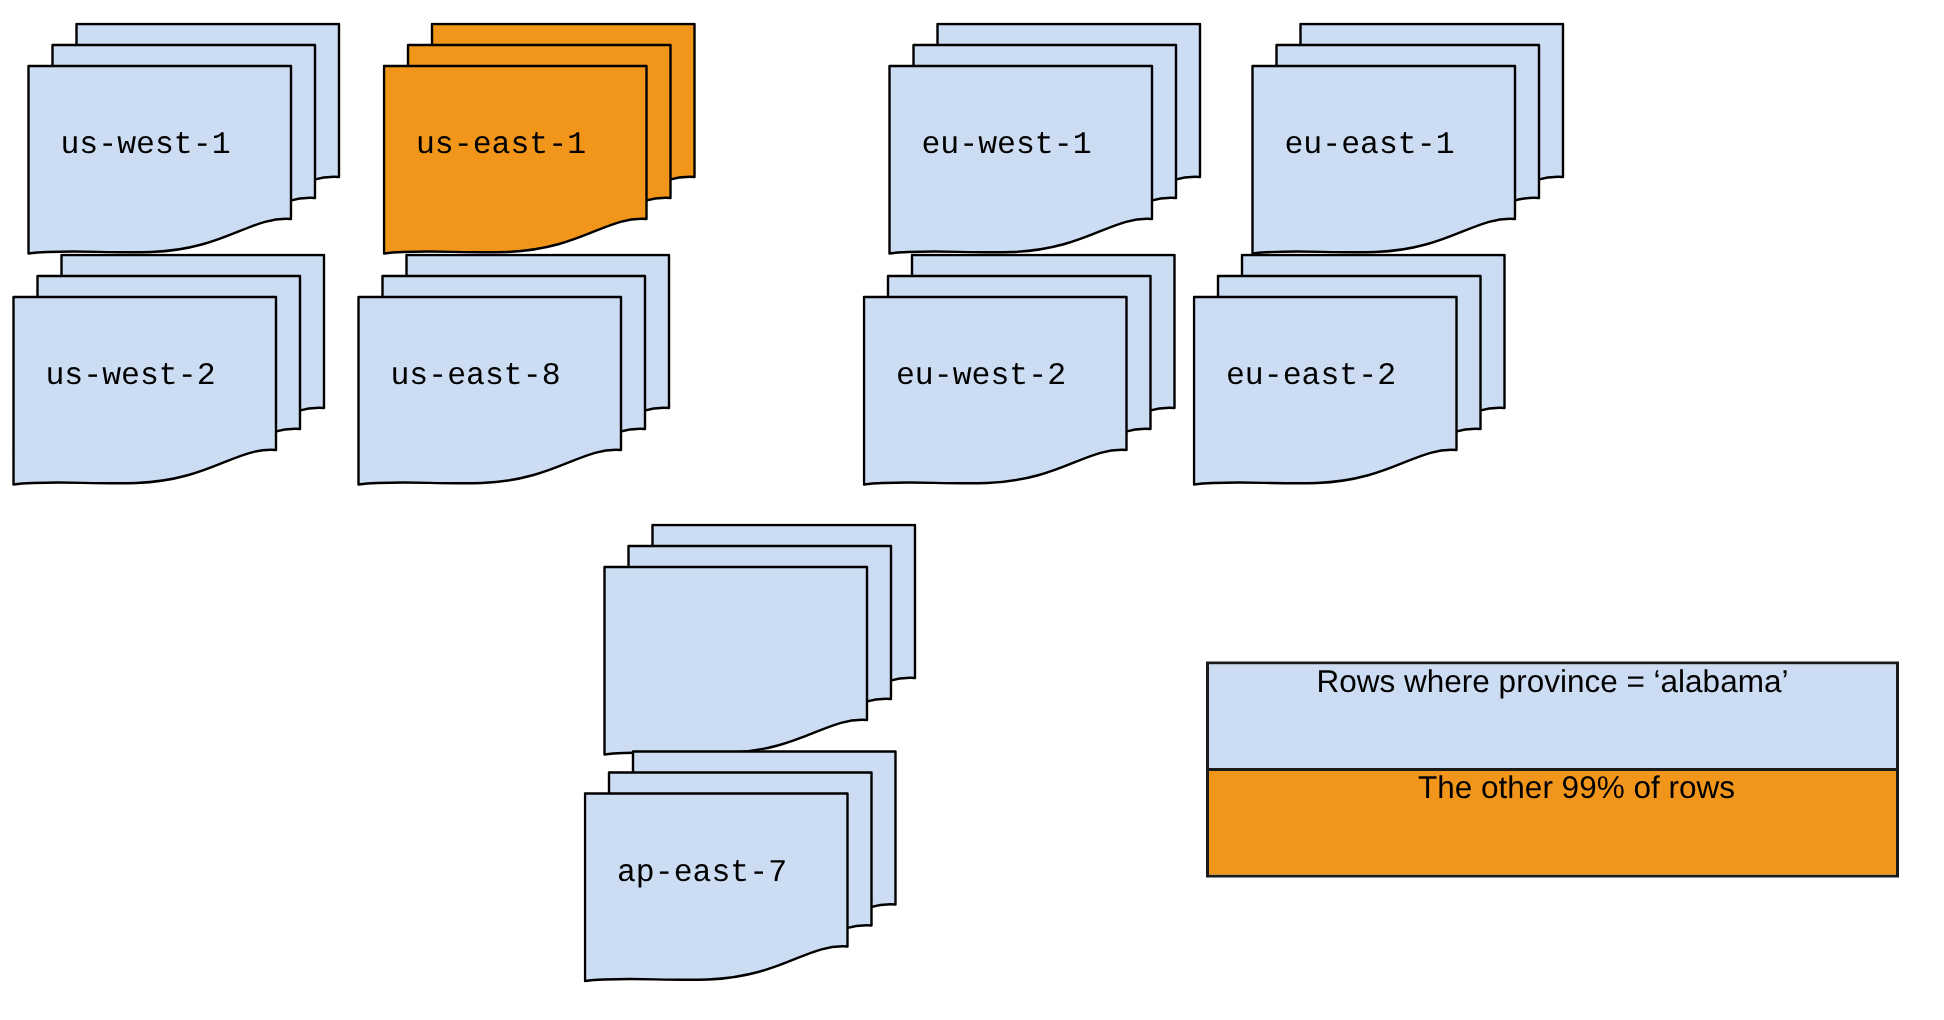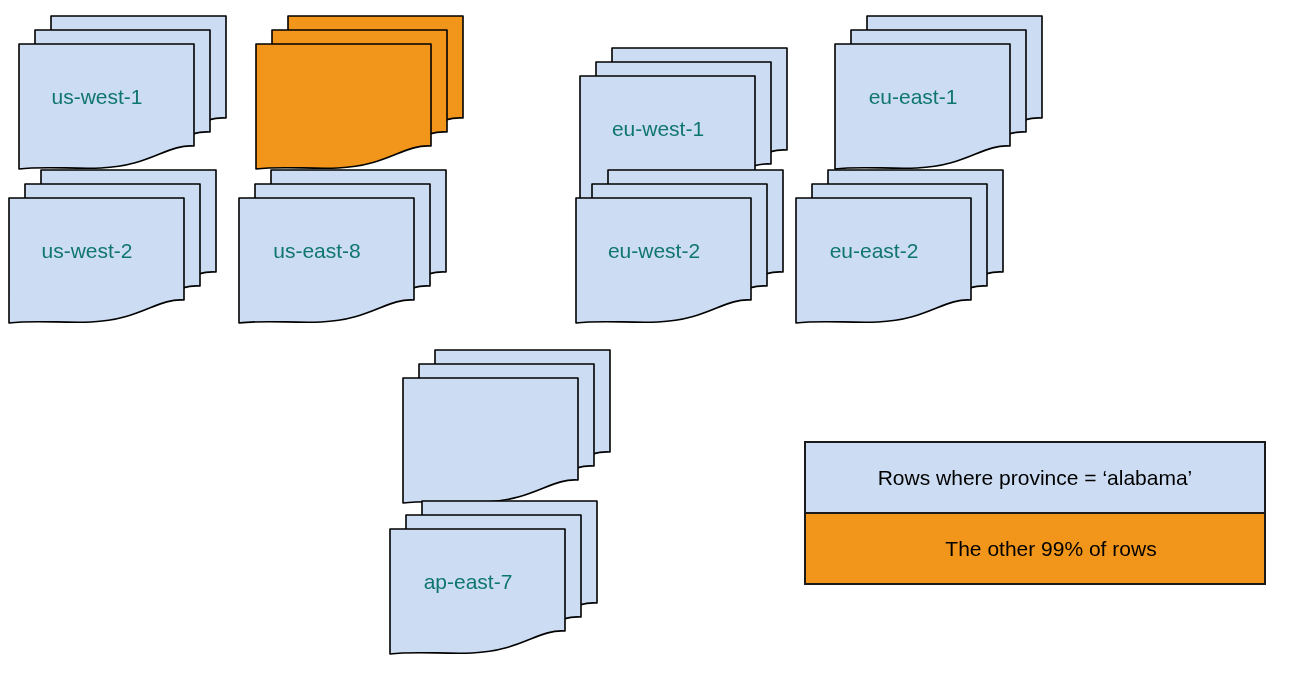--- a/index.html
+++ b/index.html
@@ -34,38 +34,38 @@
   .stack-label {
     position: absolute;
     left: 1px;
     top: 29px;
     width: 156px;
     height: 106px;
     display: flex;
     align-items: center;
     justify-content: center;
     font-size: 21px;
-    color: #0f766e;
+    color: #000000;
     white-space: nowrap;
     pointer-events: none;
+    font-family: Liberation Mono, monospace;
   }
   #legend {
     position: absolute;
     left: 804px;
     top: 441px;
     width: 458px;
     height: 140px;
     border: 2px solid #1a1a1a;
     display: flex;
     flex-direction: column;
   }
   .legend-row {
     flex: 1;
     display: flex;
-    align-items: center;
     justify-content: center;
     font-size: 21px;
     color: #000000;
   }
   .legend-row + .legend-row {
     border-top: 2px solid #1a1a1a;
   }
 </style>
 </head>
 <body>
@@ -88,22 +88,23 @@
         <path class="page" transform="translate(1,29)" d="M0 0 H175 V102 C148 100 132 122 82 124 C52 125 24 122 0 125 Z" style="fill: rgb(204, 220, 242);"></path>
       </svg>
       <div class="stack-label">us-west-1</div>
     </div>
     <div class="stack" style="left: 255px; top: 15px;">
       <svg width="210" height="155" viewBox="0 0 210 155">
         <path class="page" transform="translate(33,1)" d="M0 0 H175 V102 C148 100 132 122 82 124 C52 125 24 122 0 125 Z" style="fill: rgb(242, 150, 27);"></path>
         <path class="page" transform="translate(17,15)" d="M0 0 H175 V102 C148 100 132 122 82 124 C52 125 24 122 0 125 Z" style="fill: rgb(242, 150, 27);"></path>
         <path class="page" transform="translate(1,29)" d="M0 0 H175 V102 C148 100 132 122 82 124 C52 125 24 122 0 125 Z" style="fill: rgb(242, 150, 27);"></path>
       </svg>
+      <div class="stack-label">us-east-1</div>
     </div>
-    <div class="stack" style="left: 579px; top: 15px; margin-top: 32px;">
+    <div class="stack" style="left: 592px; top: 15px;">
       <svg width="210" height="155" viewBox="0 0 210 155">
         <path class="page" transform="translate(33,1)" d="M0 0 H175 V102 C148 100 132 122 82 124 C52 125 24 122 0 125 Z" style="fill: rgb(204, 220, 242);"></path>
         <path class="page" transform="translate(17,15)" d="M0 0 H175 V102 C148 100 132 122 82 124 C52 125 24 122 0 125 Z" style="fill: rgb(204, 220, 242);"></path>
         <path class="page" transform="translate(1,29)" d="M0 0 H175 V102 C148 100 132 122 82 124 C52 125 24 122 0 125 Z" style="fill: rgb(204, 220, 242);"></path>
       </svg>
       <div class="stack-label">eu-west-1</div>
     </div>
     <div class="stack" style="left: 834px; top: 15px;">
       <svg width="210" height="155" viewBox="0 0 210 155">
         <path class="page" transform="translate(33,1)" d="M0 0 H175 V102 C148 100 132 122 82 124 C52 125 24 122 0 125 Z" style="fill: rgb(204, 220, 242);"></path>

